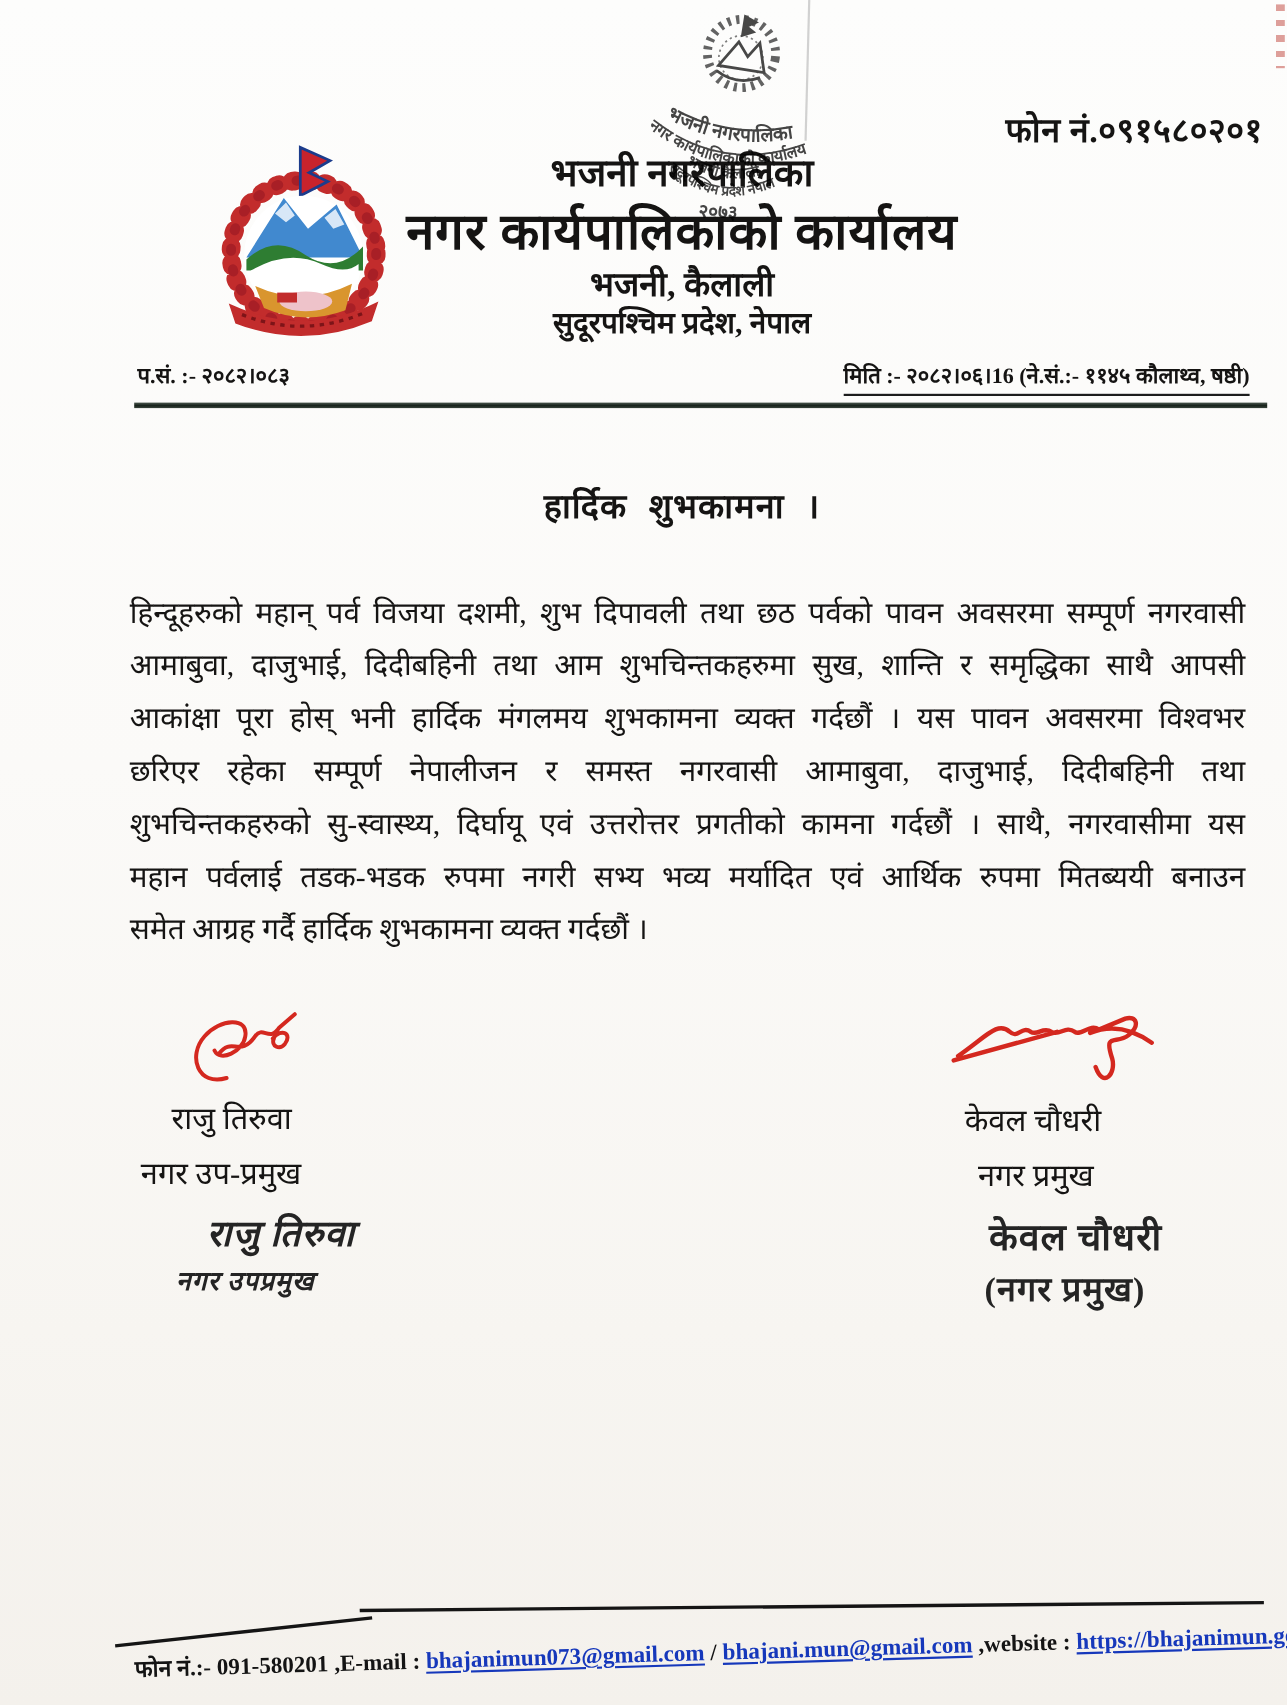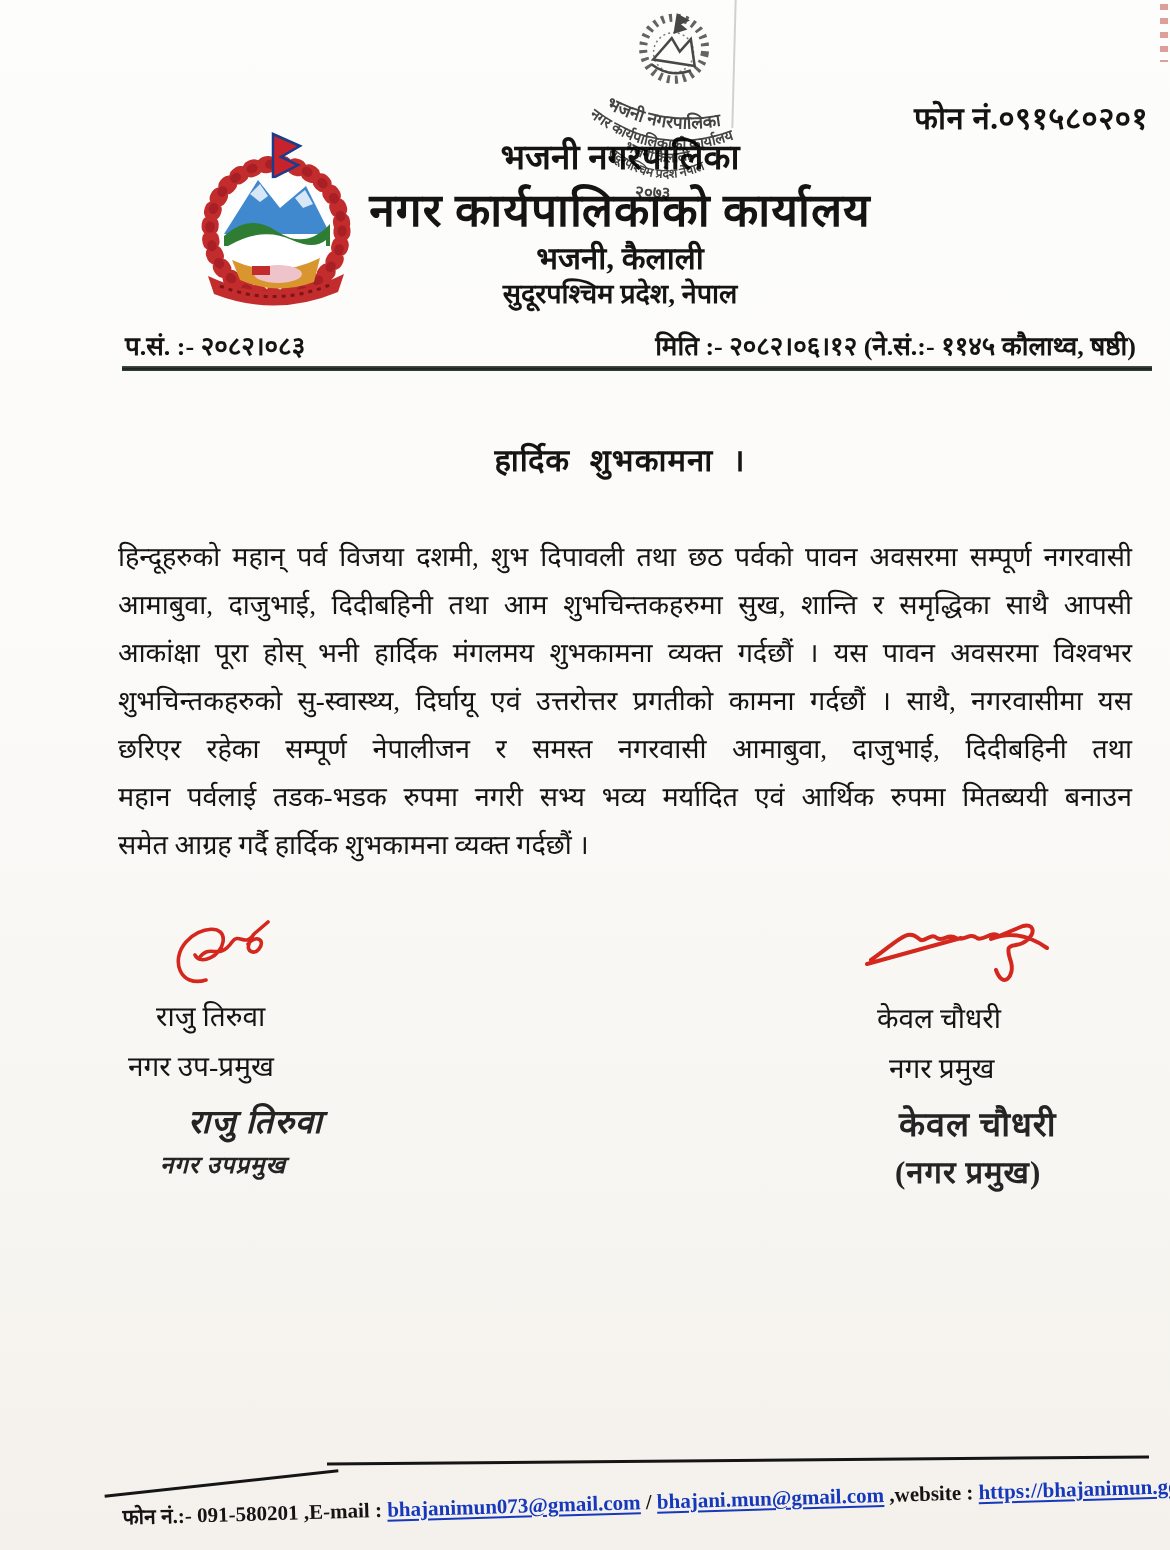--- a/index.html
+++ b/index.html
@@ -15,21 +15,21 @@
   .hdr1{top:140px;font-size:35px;}
   .hdr2{top:188px;font-size:46px;letter-spacing:1px;}
   .hdr3{top:243px;font-size:31px;text-align:center;}
   .hdr4{top:281px;font-size:27px;}
   .crease{left:733px;top:0;width:2px;height:128px;background:rgba(110,110,110,.30);transform:rotate(1.5deg);}
   .corner-mark{right:2px;top:4px;width:8px;height:58px;background:repeating-linear-gradient(180deg,#c4524a 0 6px,transparent 6px 14px);opacity:.55;}
   
   .stamp{left:540px;top:0;width:252px;height:216px;mix-blend-mode:multiply;opacity:.88;}
   .stamp text{fill:#2b2b2b;font-family:"Liberation Serif","DejaVu Serif",serif;font-weight:bold;}
   
-  .refrow{top:327px;left:125px;right:34px;display:flex;justify-content:space-between;font-size:26px;font-weight:bold;}
+  .refrow{top:327px;left:125px;right:34px;display:flex;justify-content:space-between;font-size:20px;font-weight:bold;}
   .date-underline{border-bottom:2px solid #1c1c1c;padding-bottom:4px;}
   .rule{top:366px;left:122px;width:1030px;height:5px;background:linear-gradient(180deg,#4a564e 0%,#17221b 55%,#39443c 100%);}
   
   .subject{top:438px;left:70px;width:1100px;text-align:center;font-size:31px;font-weight:bold;letter-spacing:1px;font-family:Liberation Mono, monospace;}
   .bodytext{top:533px;left:118px;width:1014px;font-size:27px;font-weight:500;}
   .bodytext .bline{height:48px;line-height:48px;text-align:justify;text-align-last:justify;white-space:nowrap;}
   .bodytext .bline.last{text-align-last:left;}
   
   .sig{font-size:28px;}
   .sig-left{left:128px;top:918px;width:230px;}
@@ -112,32 +112,32 @@
         <text font-size="14.5" text-anchor="middle"><textPath href="#sArc2" startOffset="50%">नगर कार्यपालिकाको कार्यालय</textPath></text>
         <text font-size="13.5" text-anchor="middle"><textPath href="#sArc3" startOffset="50%">भजनी कैलाली</textPath></text>
         <text font-size="12.5" text-anchor="middle"><textPath href="#sArc4" startOffset="50%">सुदूरपश्चिम प्रदेश नेपाल</textPath></text>
         <text x="128" y="199" font-size="17" text-anchor="middle" transform="rotate(-6 128 199)">२०७३</text>
       </g>
     </svg>
   </div>
 
   <div class="abs refrow">
     <span>प.सं. :- २०८२।०८३</span>
-    <span class="date-underline">मिति :-  २०८२।०६।१२ (ने.सं.:- ११४५ कौलाथ्व, षष्ठी)</span>
+    <span class="date-underline">मिति :-  २०८२।०६।16 (ने.सं.:- ११४५ कौलाथ्व, षष्ठी)</span>
   </div>
   <div class="abs rule"></div>
 
   <div class="abs subject">हार्दिक शुभकामना ।</div>
 
   <div class="abs bodytext">
     <div class="bline">हिन्दूहरुको महान् पर्व विजया दशमी, शुभ दिपावली तथा छठ पर्वको पावन अवसरमा सम्पूर्ण नगरवासी</div>
     <div class="bline">आमाबुवा, दाजुभाई, दिदीबहिनी तथा आम शुभचिन्तकहरुमा सुख, शान्ति र समृद्धिका साथै आपसी</div>
     <div class="bline">आकांक्षा पूरा होस् भनी हार्दिक मंगलमय शुभकामना व्यक्त गर्दछौं । यस पावन अवसरमा विश्वभर</div>
+    <div class="bline">छरिएर रहेका सम्पूर्ण नेपालीजन र समस्त नगरवासी आमाबुवा, दाजुभाई, दिदीबहिनी तथा</div>
     <div class="bline">शुभचिन्तकहरुको  सु-स्वास्थ्य, दिर्घायू एवं उत्तरोत्तर प्रगतीको कामना गर्दछौं । साथै, नगरवासीमा यस</div>
-    <div class="bline">छरिएर रहेका सम्पूर्ण नेपालीजन र समस्त नगरवासी आमाबुवा, दाजुभाई, दिदीबहिनी तथा</div>
     <div class="bline">महान पर्वलाई तडक-भडक रुपमा नगरी सभ्य भव्य मर्यादित एवं आर्थिक रुपमा मितब्ययी बनाउन</div>
     <div class="bline last">समेत आग्रह गर्दै हार्दिक शुभकामना व्यक्त गर्दछौं ।</div>
   </div>
 
   <div class="abs sig sig-left">
     <svg width="150" height="74" viewBox="0 0 150 74" style="margin-left:38px">
       <path d="M40,62 C14,70 4,42 20,24 C34,8 60,6 57,24 C55,38 34,48 29,37 M33,40 C45,24 52,44 66,24 C73,14 79,30 88,16 L102,4 M82,26 C90,16 100,22 93,31 C88,37 80,33 83,26" fill="none" stroke="#d4281f" stroke-width="3.6" stroke-linecap="round" stroke-linejoin="round"></path>
     </svg>
     <div class="name" style="margin-left:28px">राजु तिरुवा</div>
     <div class="role">नगर उप-प्रमुख</div>

